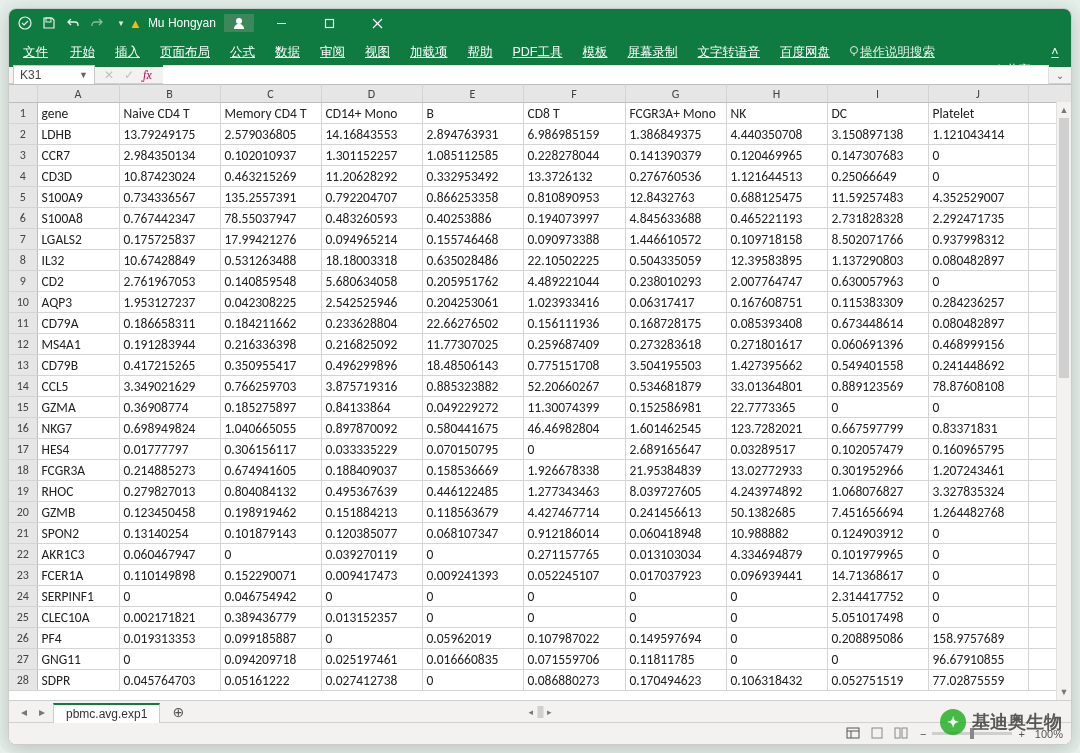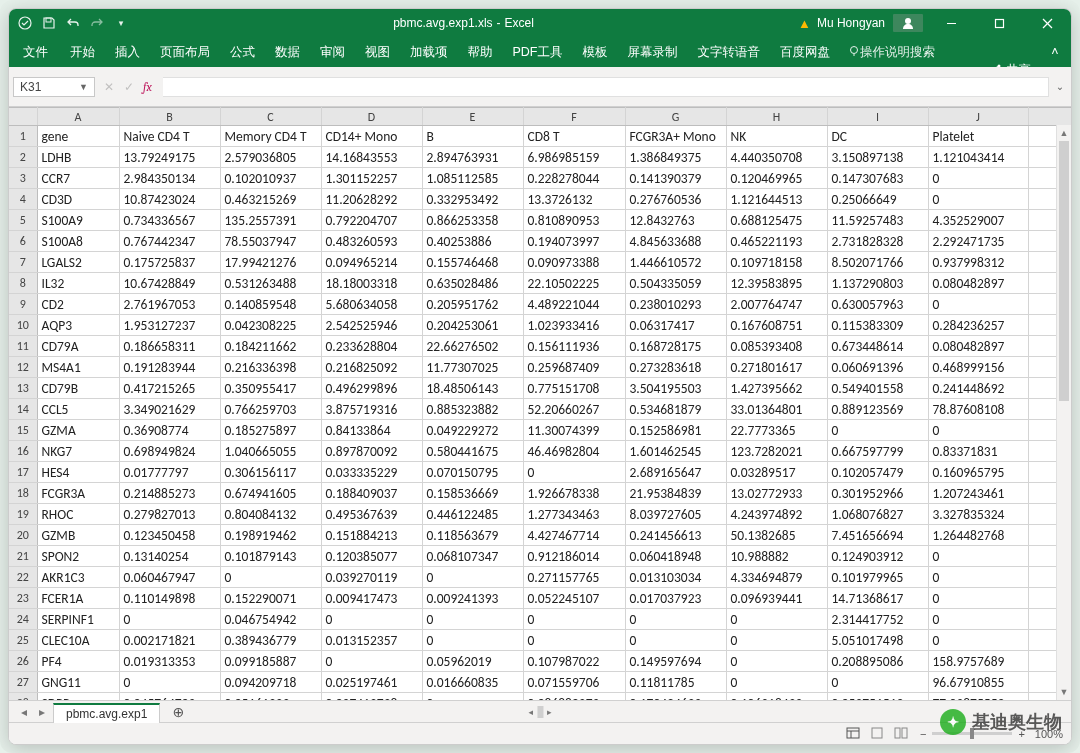--- a/index.html
+++ b/index.html
@@ -41,30 +41,31 @@
   .avatar-sq { width:30px; height:18px; background:#3d875d; display:flex; align-items:center; justify-content:center; border-radius:1px; }
   .warn-tri { color:#ffb900; font-size:13px; margin-right:-2px; }
   
   .ribbon {
     background: #0f7b40;
     color:#fff;
     height: 30px;
     display:flex;
     align-items:center;
     font-size:12.5px;
+    text-decoration:underline;
   }
   .ribbon-tabs { display:flex; gap:0; padding-left:2px; }
   .ribbon-tab { padding: 6px 10px; cursor:default; }
   .ribbon-tab.file { padding: 6px 12px; }
   .ribbon-tell { display:flex; align-items:center; margin-left:8px; opacity:0.9;}
   .ribbon-share { margin-left:auto; margin-right:12px; display:flex; align-items:center; gap:4px;margin-top:36px;}
   .ribbon-collapse { width:24px; text-align:center; margin-right:4px;}
   
   .fbar {
-    height: 40px;
+    height: 17px;
     background:#f3f2f1;
     border-bottom:1px solid #d0d0d0;
     display:flex;
     align-items:center;
     font-size:12px;
     color:#444;
   }
   .namebox { width:82px; border:1px solid #c8c8c8; background:#fff; height:20px; margin:2px 0 2px 4px; display:flex; align-items:center; padding:0 6px; justify-content:space-between;}
   .namebox .dd { color:#666; font-size:9px; }
   .fbar-btns { display:flex; align-items:center; gap:2px; width:48px; justify-content:center; color:#777;}
@@ -181,25 +182,20 @@
         <svg width="14" height="12" viewBox="0 0 14 12">
             <path d="M5 2L2 5l3 3M2 5h7a3 3 0 013 3v1" fill="none" stroke="#fff" stroke-width="1.3"></path>
           </svg>
       </span>
       <span class="qat-icon" style="opacity:0.5">
         <svg width="14" height="12" viewBox="0 0 14 12">
             <path d="M9 2l3 3-3 3M12 5H5a3 3 0 00-3 3v1" fill="none" stroke="#fff" stroke-width="1.3"></path>
           </svg>
       </span>
       <span class="qat-icon" style="font-size:9px;color:#fff;">▾</span>
-    </div>
-    <div class="title-center">
-      <span>pbmc.avg.exp1.xls</span>
-      <span> - </span>
-      <span>Excel</span>
     </div>
     <div class="title-right">
       <span class="warn-tri">▲</span>
       <span>Mu Hongyan</span>
       <span class="avatar-sq">
         <svg width="14" height="14" viewBox="0 0 14 14">
             <circle cx="7" cy="5" r="3" fill="#fff"></circle>
             <path d="M2 13c0-3 2-5 5-5s5 2 5 5" fill="#fff"></path>
           </svg>
       </span>

